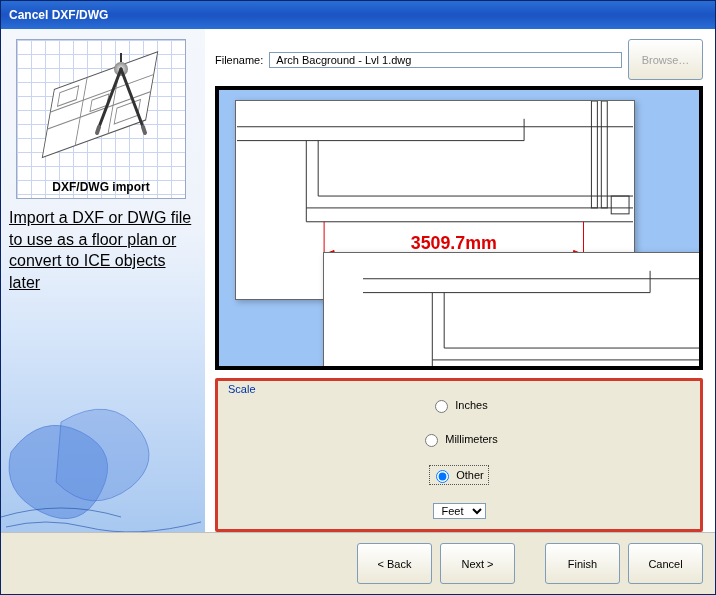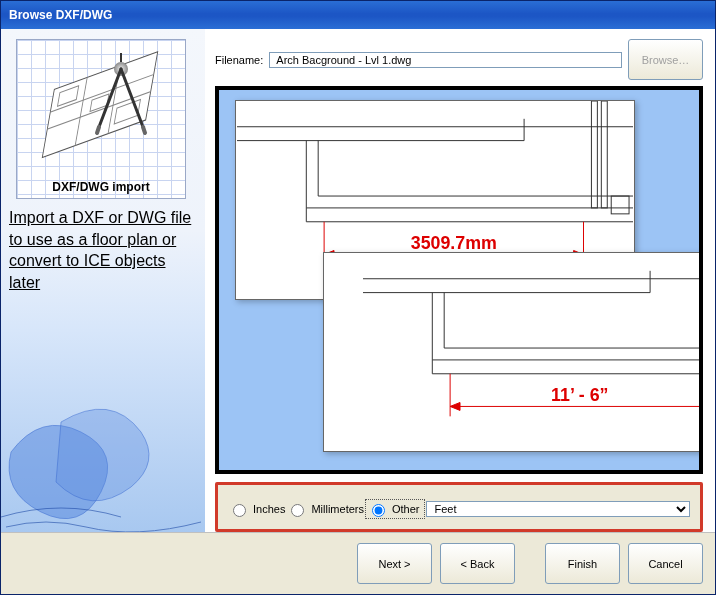--- a/index.html
+++ b/index.html
@@ -153,22 +153,23 @@
   }
   .scale-legend {
     color: #0033aa;
     font-size: 11px;
     position: relative;
     top: -2px;
   }
   .scale-row {
     display: flex;
     align-items: center;
-    gap: 1px;
-    margin-top: 10px;
+    gap: 18px;
+    margin-top: 0;
+    flex-direction: column;
   }
   .radio-wrap {
     display: inline-flex;
     align-items: center;
     gap: 4px;
     font-size: 11px;
   }
   .radio-wrap.focused {
     border: 1px dotted #555;
     padding: 1px 4px 1px 1px;
@@ -190,21 +191,21 @@
     justify-content: flex-end;
     gap: 8px;
   }
   .footer .spacer { width: 14px; }
 </style>
 </head>
 <body>
 
 <div class="window">
   <div class="titlebar">
-    <span>Browse DXF/DWG</span>
+    <span>Cancel DXF/DWG</span>
   </div>
   <div class="client">
     <div class="main-area">
       <div class="sidebar">
         <div class="thumb-wrap">
           <svg class="thumb-svg" viewBox="0 0 160 150">
             <g transform="translate(80,55) rotate(-20) skewX(-30)">
               <rect x="-55" y="-25" width="110" height="60" fill="#fff" stroke="#555"></rect>
               <line x1="-55" y1="-5" x2="55" y2="-5" stroke="#888"></line>
               <line x1="-55" y1="10" x2="55" y2="10" stroke="#888"></line>
@@ -286,20 +287,21 @@
                 <line x1="350" y1="122" x2="350" y2="165"></line>
                 <path d="M88,155 l10,-4 l0,8 z" fill="#d00"></path>
                 <path d="M350,155 l-10,-4 l0,8 z" fill="#d00"></path>
               </g>
               <text class="dim-text" x="219" y="150" text-anchor="middle" font-size="18">11’ - 6”</text>
             </svg>
           </div>
         </div>
 
         <div class="scale-box">
+          <div class="scale-legend">Scale</div>
           <div class="scale-row">
             <label class="radio-wrap">
               <input type="radio" name="scale" style="">
               <span>Inches</span>
             </label>
             <label class="radio-wrap">
               <input type="radio" name="scale" style="">
               <span>Millimeters</span>
             </label>
             <label class="radio-wrap focused">
@@ -308,20 +310,20 @@
             </label>
             <select class="combo">
               <option>Feet</option>
             </select>
           </div>
         </div>
       </div>
     </div>
 
     <div class="footer">
+      <button class="btn">&lt; Back</button>
       <button class="btn">Next &gt;</button>
-      <button class="btn">&lt; Back</button>
       <span class="spacer"></span>
       <button class="btn">Finish</button>
       <button class="btn">Cancel</button>
     </div>
   </div>
 </div>
 
 </body></html>

